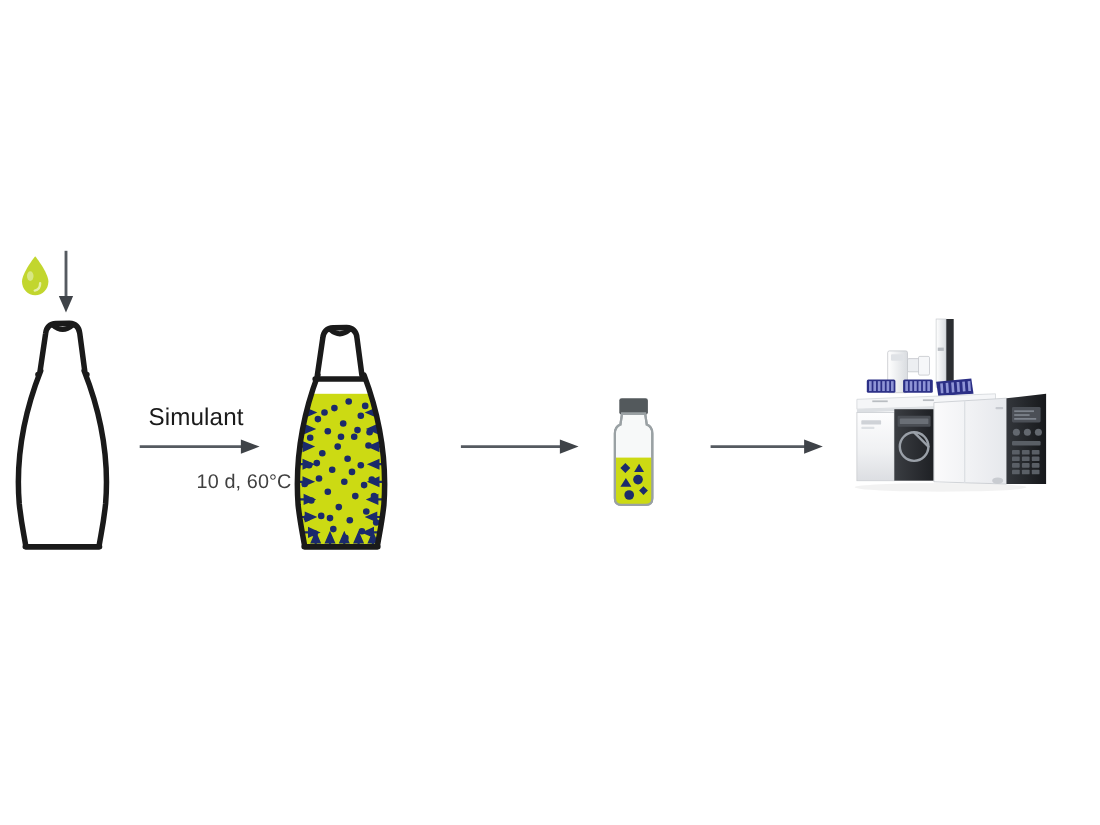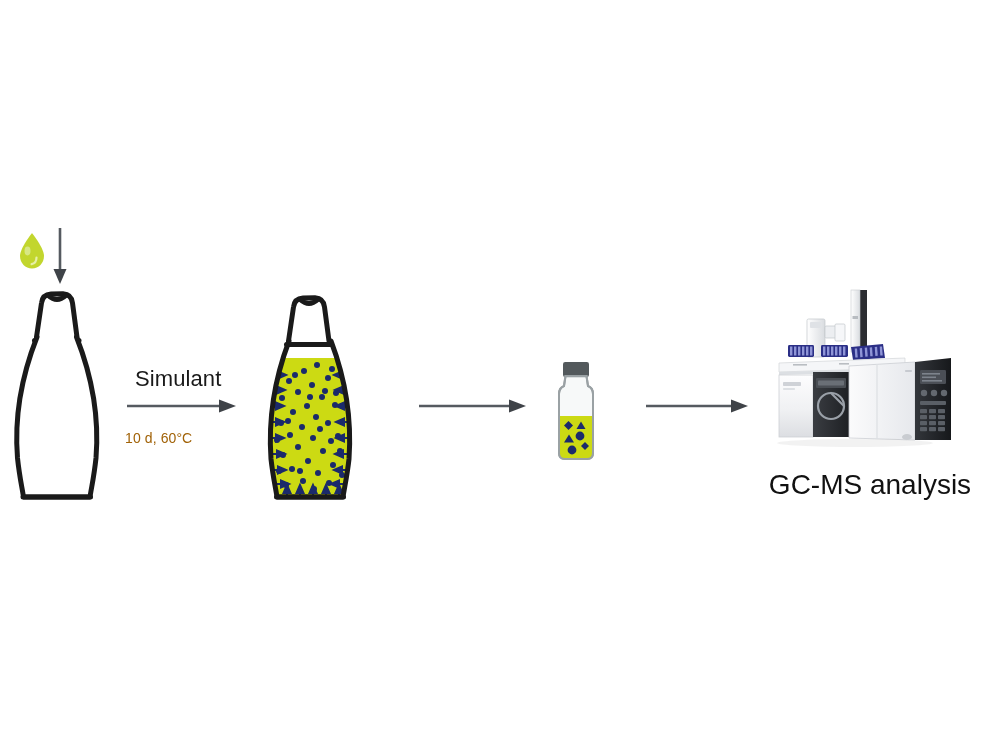--- a/index.html
+++ b/index.html
@@ -35,25 +35,25 @@
     color: #1a1a1a;
     letter-spacing: 0.1px;
     text-align: left;
     white-space: nowrap;
     margin-left: 10px;
   }
   .label-conditions {
     left: 125px;
     top: 425px;
     width: 140px;
-    font-size: 14px;
+    font-size: 18px;
     line-height: 26px;
-    color: #a16207;
+    color: #404040;
     letter-spacing: 0.1px;
-    text-align: left;
+    text-align: right;
     white-space: nowrap;
   }
   .label-gcms {
     left: 750px;
     top: 468px;
     width: 240px;
     font-size: 28px;
     line-height: 34px;
     color: #111111;
     text-align: center;
@@ -432,15 +432,14 @@
           <rect x="165" y="139" width="7" height="4.2" rx="0.8"></rect>
           <rect x="174" y="139" width="7" height="4.2" rx="0.8"></rect>
           <rect x="183" y="139" width="7" height="4.2" rx="0.8"></rect>
         </g>
       </g>
 
       <ellipse cx="100" cy="155" rx="78" ry="4" fill="#000000" opacity="0.05"></ellipse>
     </svg>
   </div>
 
-  <div class="abs label-gcms">GC-MS analysis</div>
 
 </div>
 
 </body></html>

